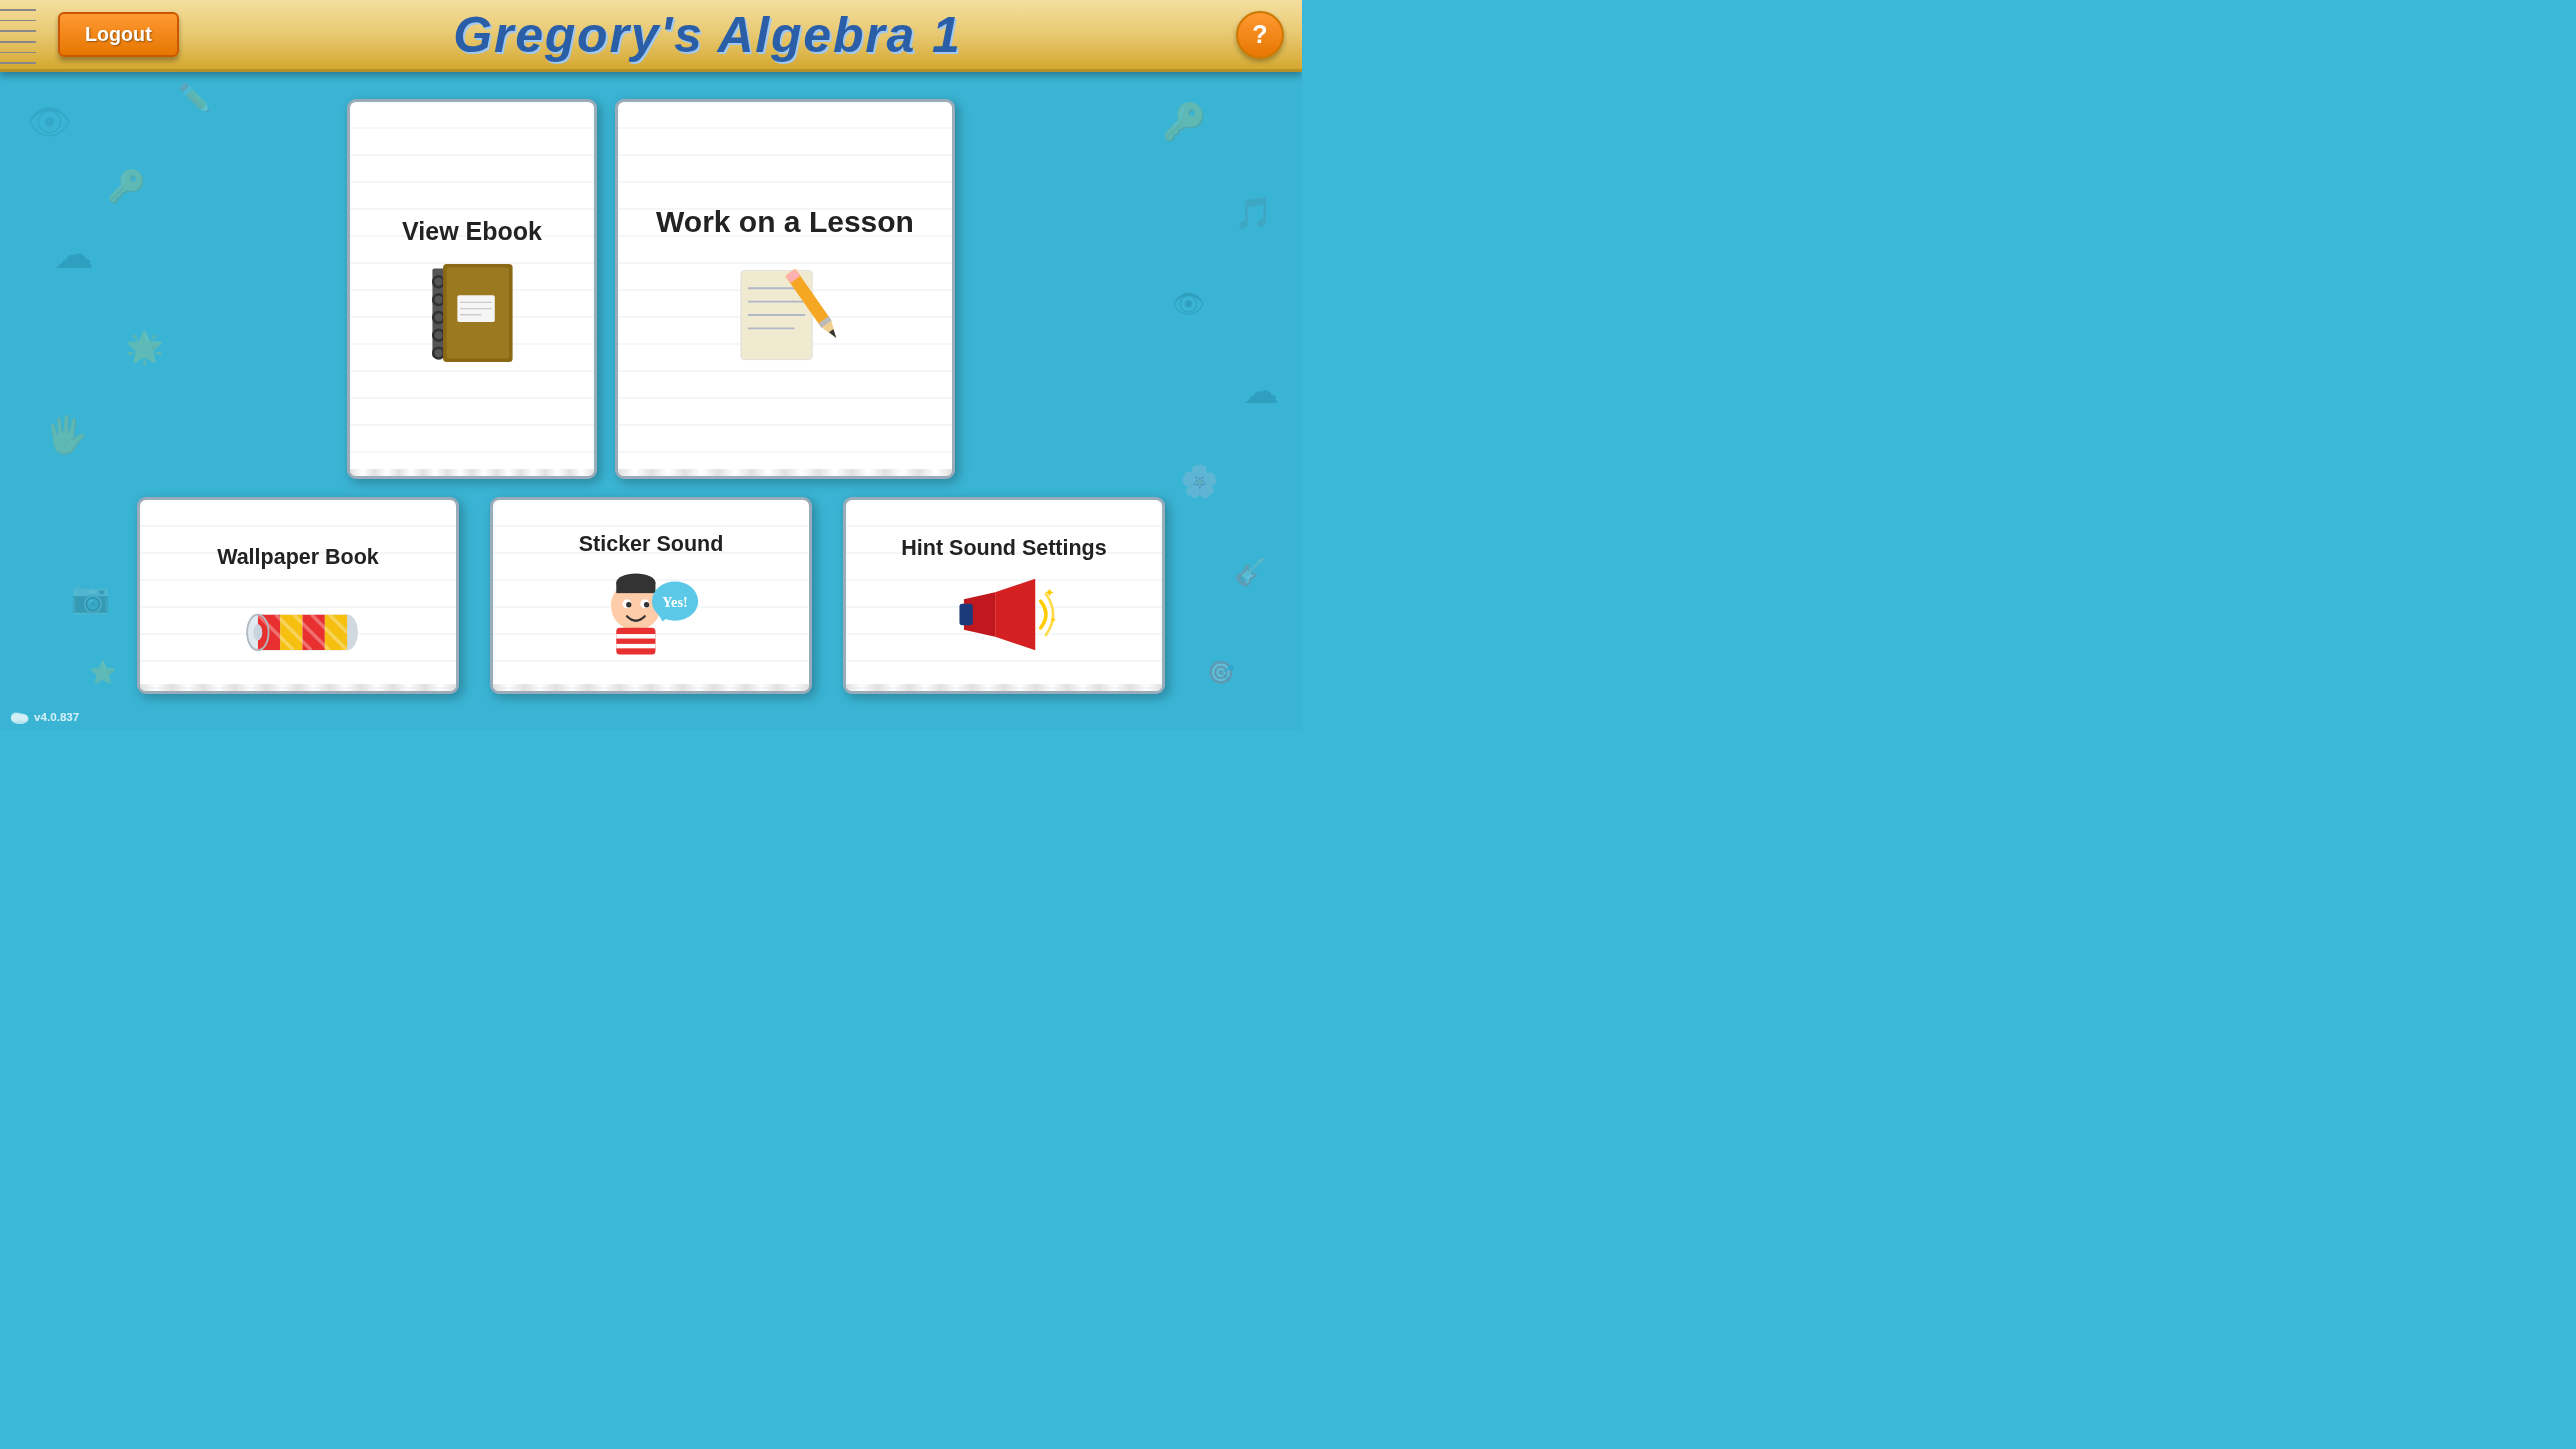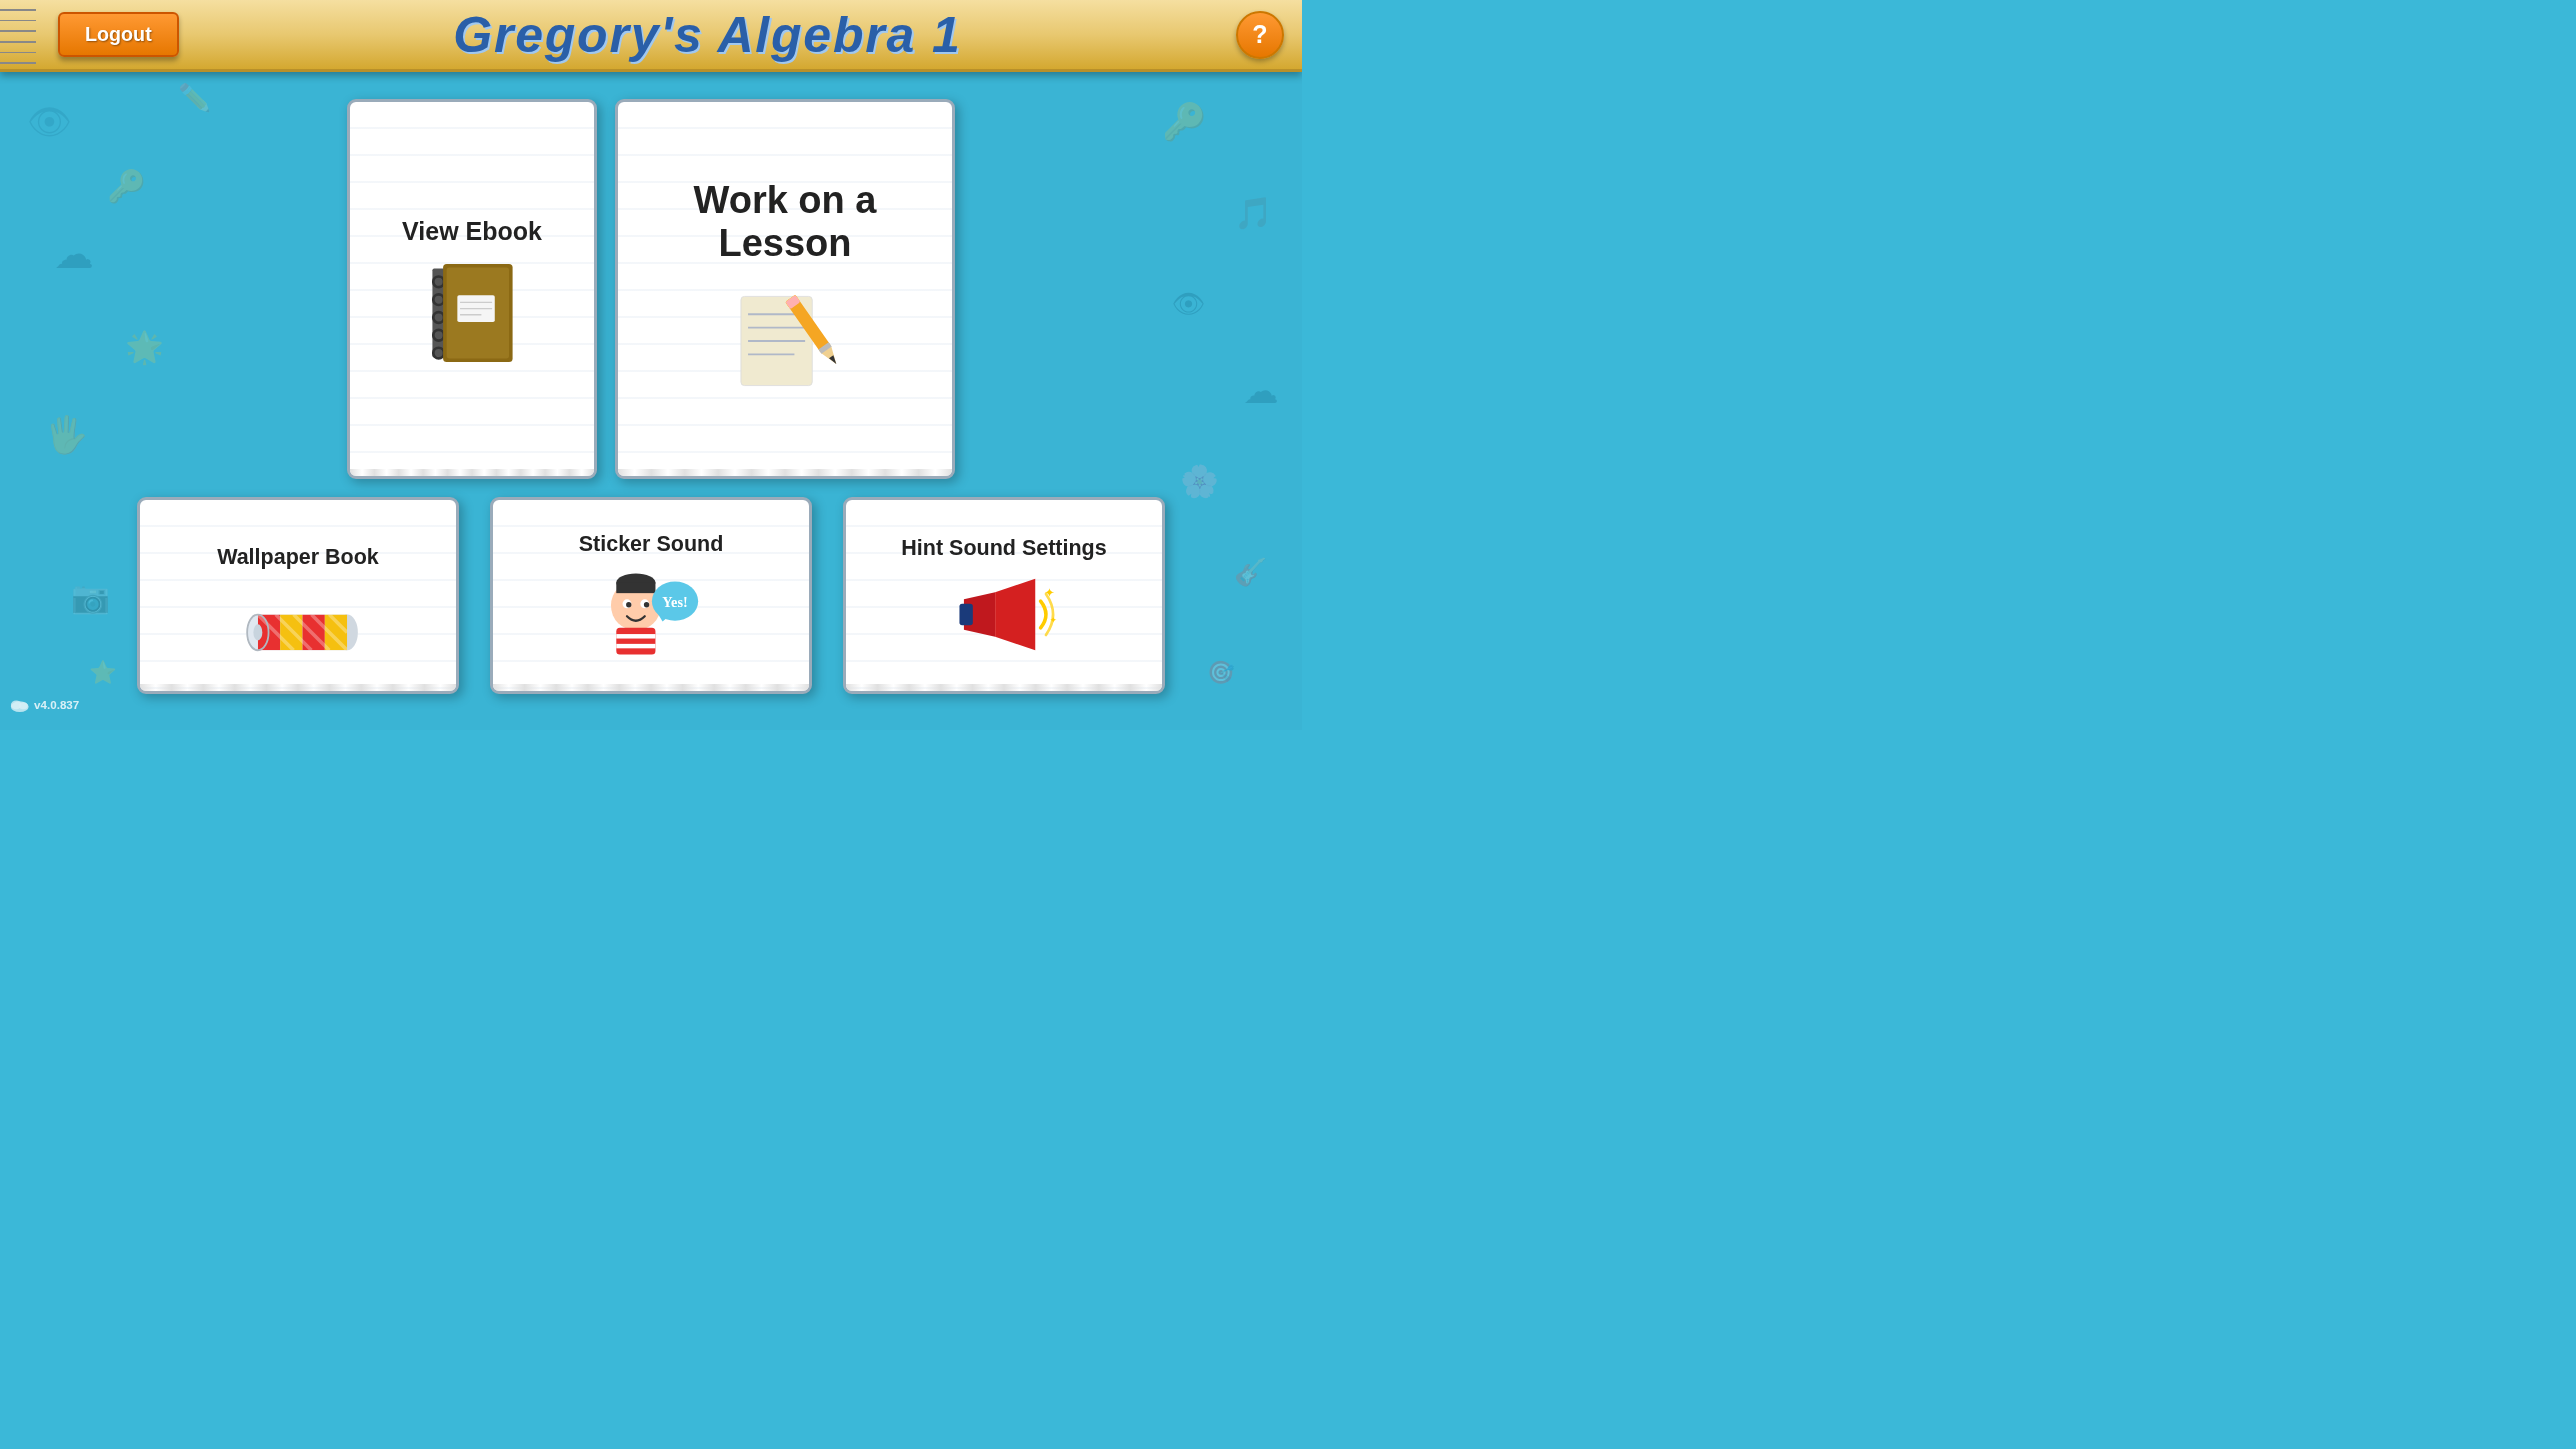--- a/index.html
+++ b/index.html
@@ -190,21 +190,21 @@
       margin-bottom: 18px;
       font-family: 'Arial Black', Arial, sans-serif;
     }
 
     
     .card-lesson {
       flex: 0 0 340px;
     }
 
     .card-lesson .card-title {
-      font-size: 38px;
+      font-size: 30px;
     }
 
     
     .card-side {
       flex: 0 0 250px;
     }
 
     
     .card-bottom {
       flex: 0 0 322px;
@@ -255,21 +255,21 @@
     
     .icon-sound {
       width: 98px;
       height: 81px;
       position: relative;
     }
 
     
     .version-info {
       position: absolute;
-      bottom: 18px;
+      bottom: 6px;
       left: 9px;
       color: white;
       font-size: 10.7px;
       opacity: 0.8;
       z-index: 20;
     }
 
     .cloud-icon {
       display: flex;
       align-items: center;

